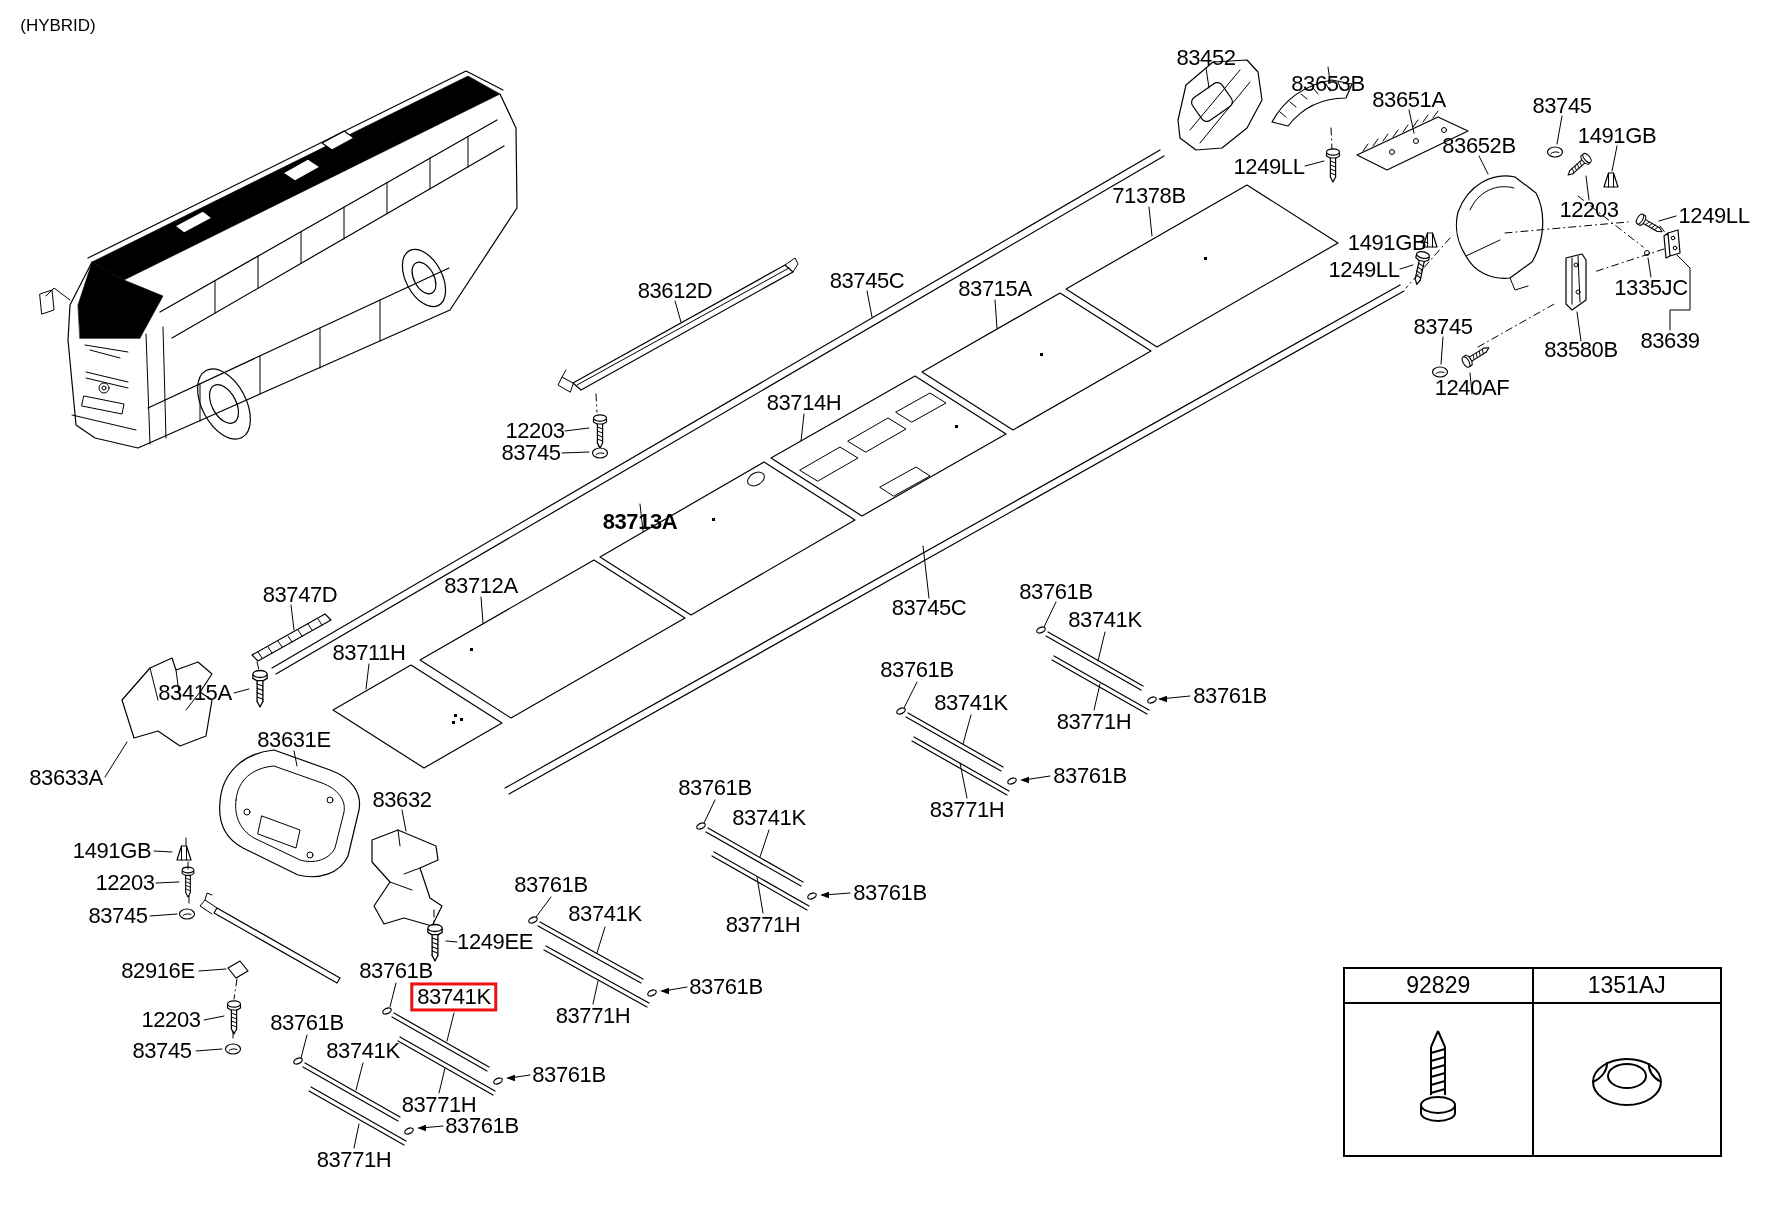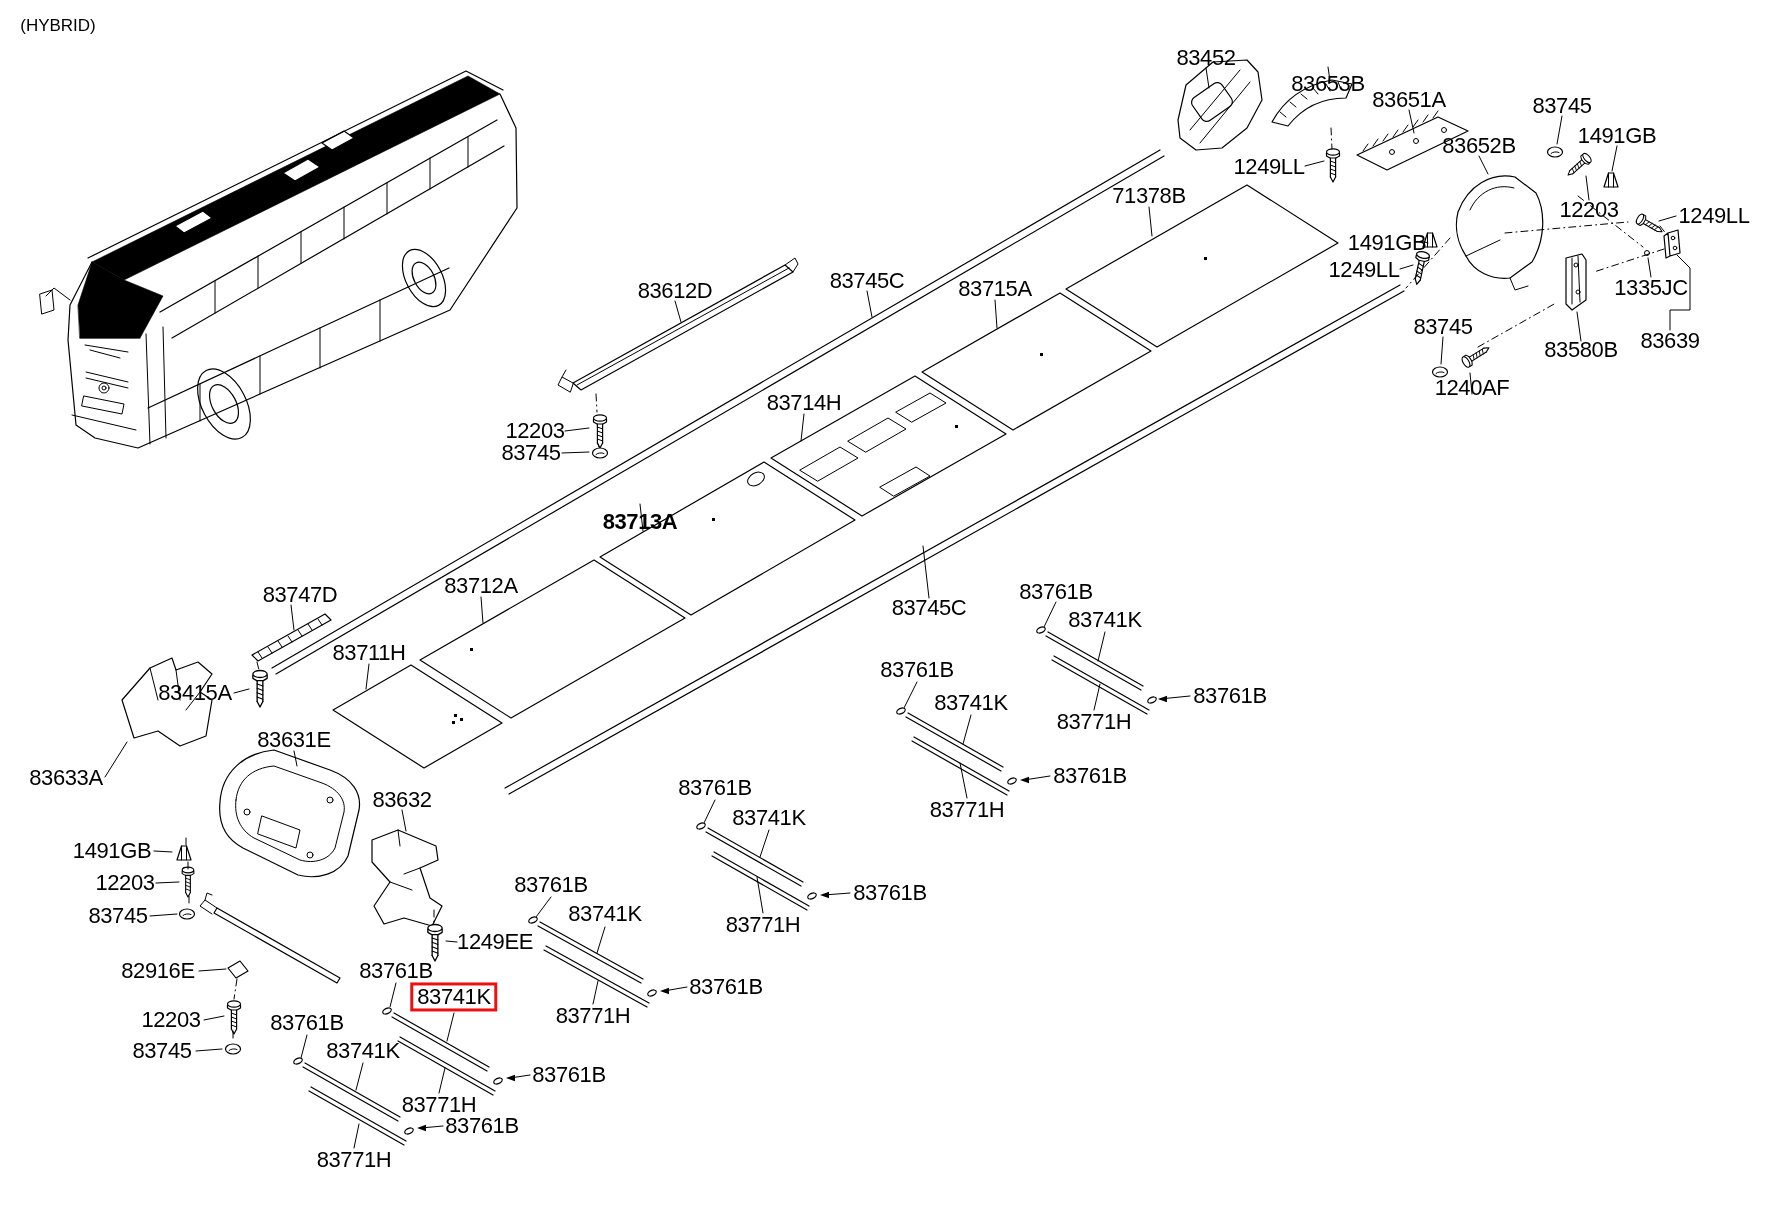--- a/index.html
+++ b/index.html
@@ -291,14 +291,37 @@
       <div class="plabel" style="left: 396px; top: 971px;">83761B</div>
       <div class="plabel hl" style="left: 454px; top: 997px;">83741K</div>
       <div class="plabel" style="left: 439px; top: 1105px;">83771H</div>
       <div class="plabel" style="left: 569px; top: 1075px;">83761B</div>
       <div class="plabel" style="left: 307px; top: 1023px;">83761B</div>
       <div class="plabel" style="left: 363px; top: 1051px;">83741K</div>
       <div class="plabel" style="left: 354px; top: 1160px;">83771H</div>
       <div class="plabel" style="left: 482px; top: 1126px;">83761B</div>
     </div>
 
-
+<div id="legend">
+  <div class="hrow">
+    <div class="cell">92829</div>
+    <div class="cell">1351AJ</div>
+  </div>
+  <div class="brow">
+    <div class="cell">
+      <svg width="60" height="110" viewBox="0 0 60 110">
+        <path d="M30,6 L23,22 M30,6 L37,22 M23,22 L23,70 M37,22 L37,70"></path>
+        <path d="M23,28 L37,24 M23,36 L37,32 M23,44 L37,40 M23,52 L37,48 M23,60 L37,56 M23,68 L37,64"></path>
+        <ellipse cx="30" cy="80" rx="17" ry="8"></ellipse>
+        <path d="M13,80 L13,88 A17,8 0 0 0 47,88 L47,80"></path>
+      </svg>
+    </div>
+    <div class="cell">
+      <svg width="100" height="80" viewBox="0 0 100 80">
+        <ellipse cx="50" cy="42" rx="34" ry="23"></ellipse>
+        <ellipse cx="50" cy="36" rx="19" ry="12"></ellipse>
+        <path d="M16,42 A34,23 0 0 0 30,22 M84,42 A34,23 0 0 1 72,23"></path>
+      </svg>
+    </div>
+  </div>
 </div>
 
+</div>
+
 </body></html>

